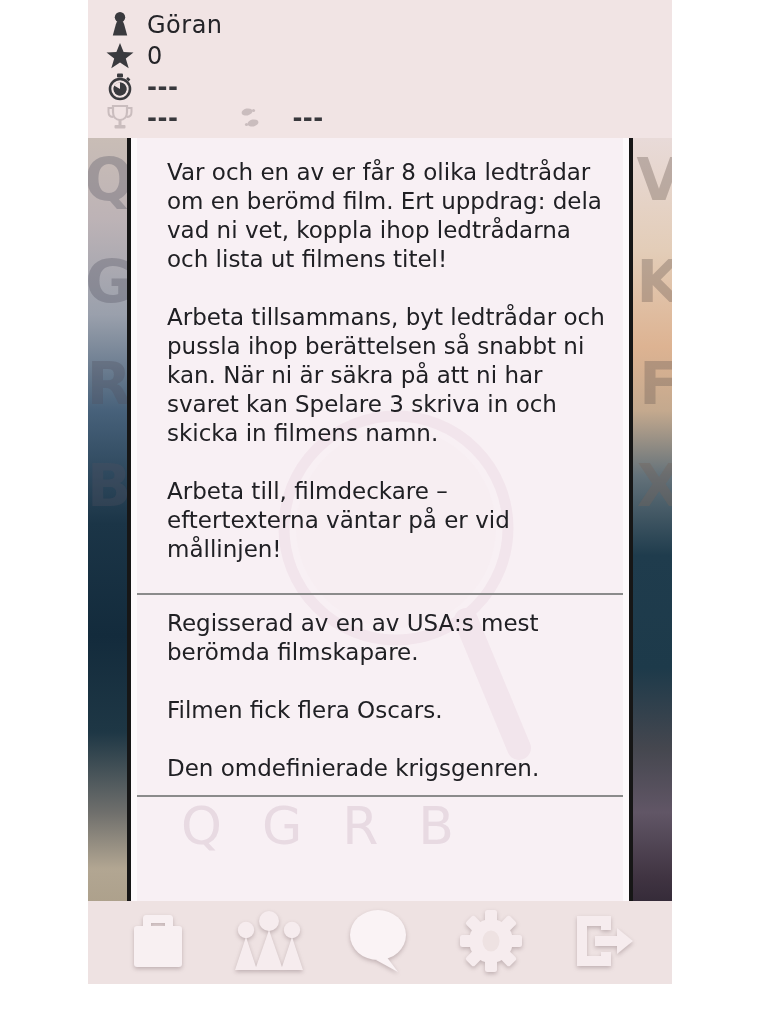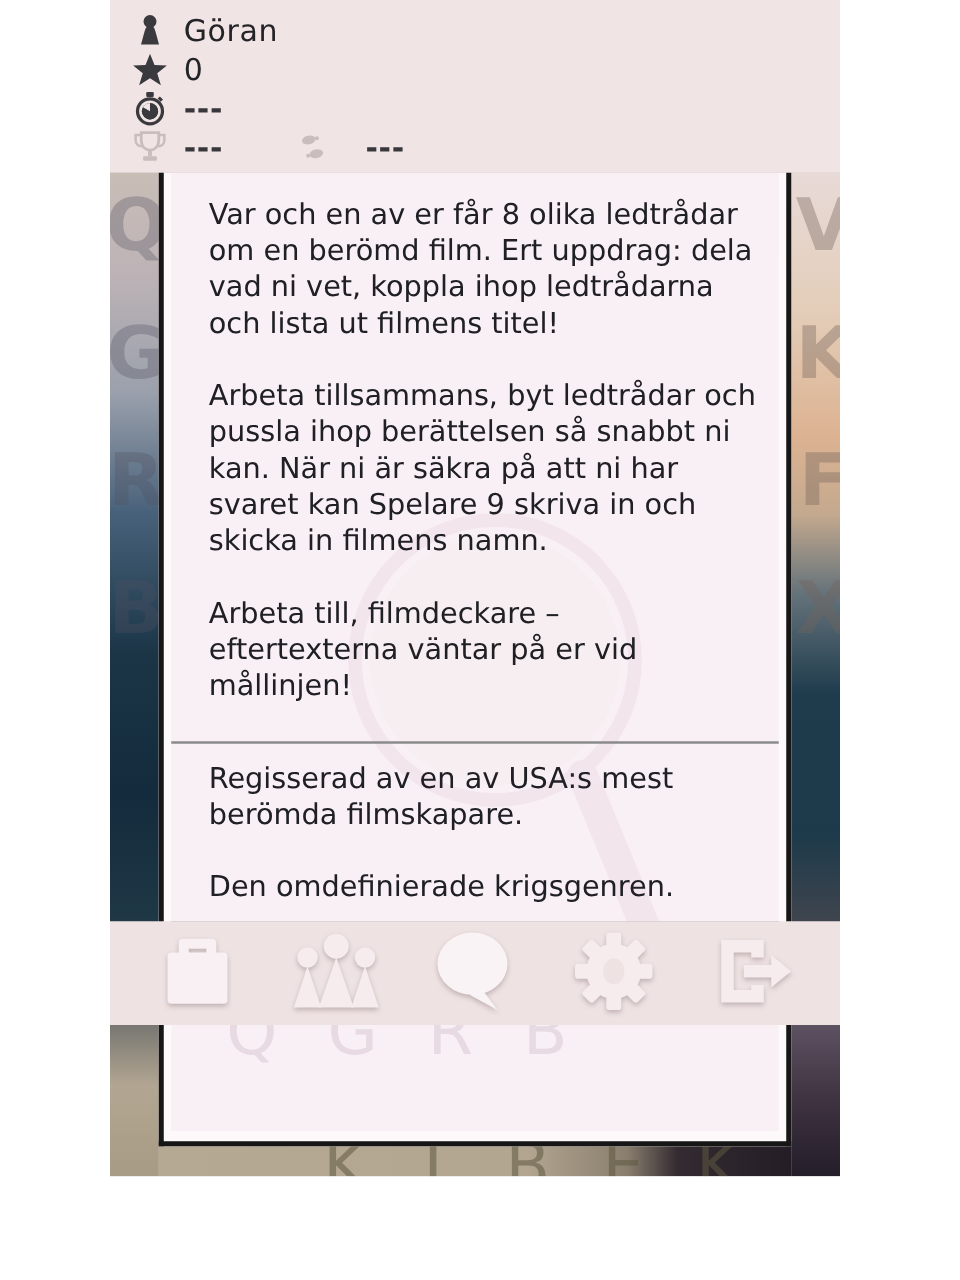--- a/index.html
+++ b/index.html
@@ -3,21 +3,21 @@
 <meta charset="utf-8">
 <style>
   * { box-sizing: border-box; margin: 0; padding: 0; }
   html, body { width: 768px; height: 1024px; }
   body {
     background: #ffffff;
     font-family: "DejaVu Sans", "Liberation Sans", sans-serif;
     position: relative;
     overflow: hidden;
   }
-  .app { position: absolute; left: 88px; top: 0; width: 584px; height: 820px; }
+  .app { position: absolute; left: 88px; top: 0; width: 584px; height: 984px; }
 
   
   .header {
     position: absolute; top: 0; left: 0; width: 100%; height: 138px;
     background: #f1e4e4;
     padding: 9px 0 0 17px;
   }
   .stat-row { display: flex; align-items: center; height: 31px; }
   .stat-icon { width: 30px; display: flex; justify-content: center; align-items: center; }
   .stat-value {
@@ -186,25 +186,26 @@
     <div class="card">
       <svg class="watermark" width="300" height="420" viewBox="0 0 300 420">
         <circle cx="145" cy="140" r="112" fill="none" stroke="#eedde6" stroke-width="11"></circle>
         <circle cx="145" cy="140" r="100" fill="#f3e4ec" opacity="0.35"></circle>
         <line x1="215" y1="232" x2="268" y2="360" stroke="#eedde6" stroke-width="24" stroke-linecap="round"></line>
       </svg>
       <div class="card-letters">QGRB</div>
 
       <div class="card-content">
         <p>Var och en av er får 8 olika ledtrådar om en berömd film. Ert uppdrag: dela vad ni vet, koppla ihop ledtrådarna och lista ut filmens titel!</p>
-        <p>Arbeta tillsammans, byt ledtrådar och pussla ihop berättelsen så snabbt ni kan. När ni är säkra på att ni har svaret kan Spelare 9 skriva in och skicka in filmens namn.</p>
+        <p>Arbeta tillsammans, byt ledtrådar och pussla ihop berättelsen så snabbt ni kan. När ni är säkra på att ni har svaret kan Spelare 3 skriva in och skicka in filmens namn.</p>
         <p>Arbeta till, filmdeckare – eftertexterna väntar på er vid mållinjen!</p>
         <div class="divider"></div>
         <div>
           <p class="clue-line">Regisserad av en av USA:s mest berömda filmskapare.</p>
+          <p class="clue-line">Filmen fick flera Oscars.</p>
           <p class="clue-line">Den omdefinierade krigsgenren.</p>
         </div>
         <div class="divider"></div>
       </div>
     </div>
   </div>
 
   <div class="toolbar">
     <button class="tb-button">
       <span>

